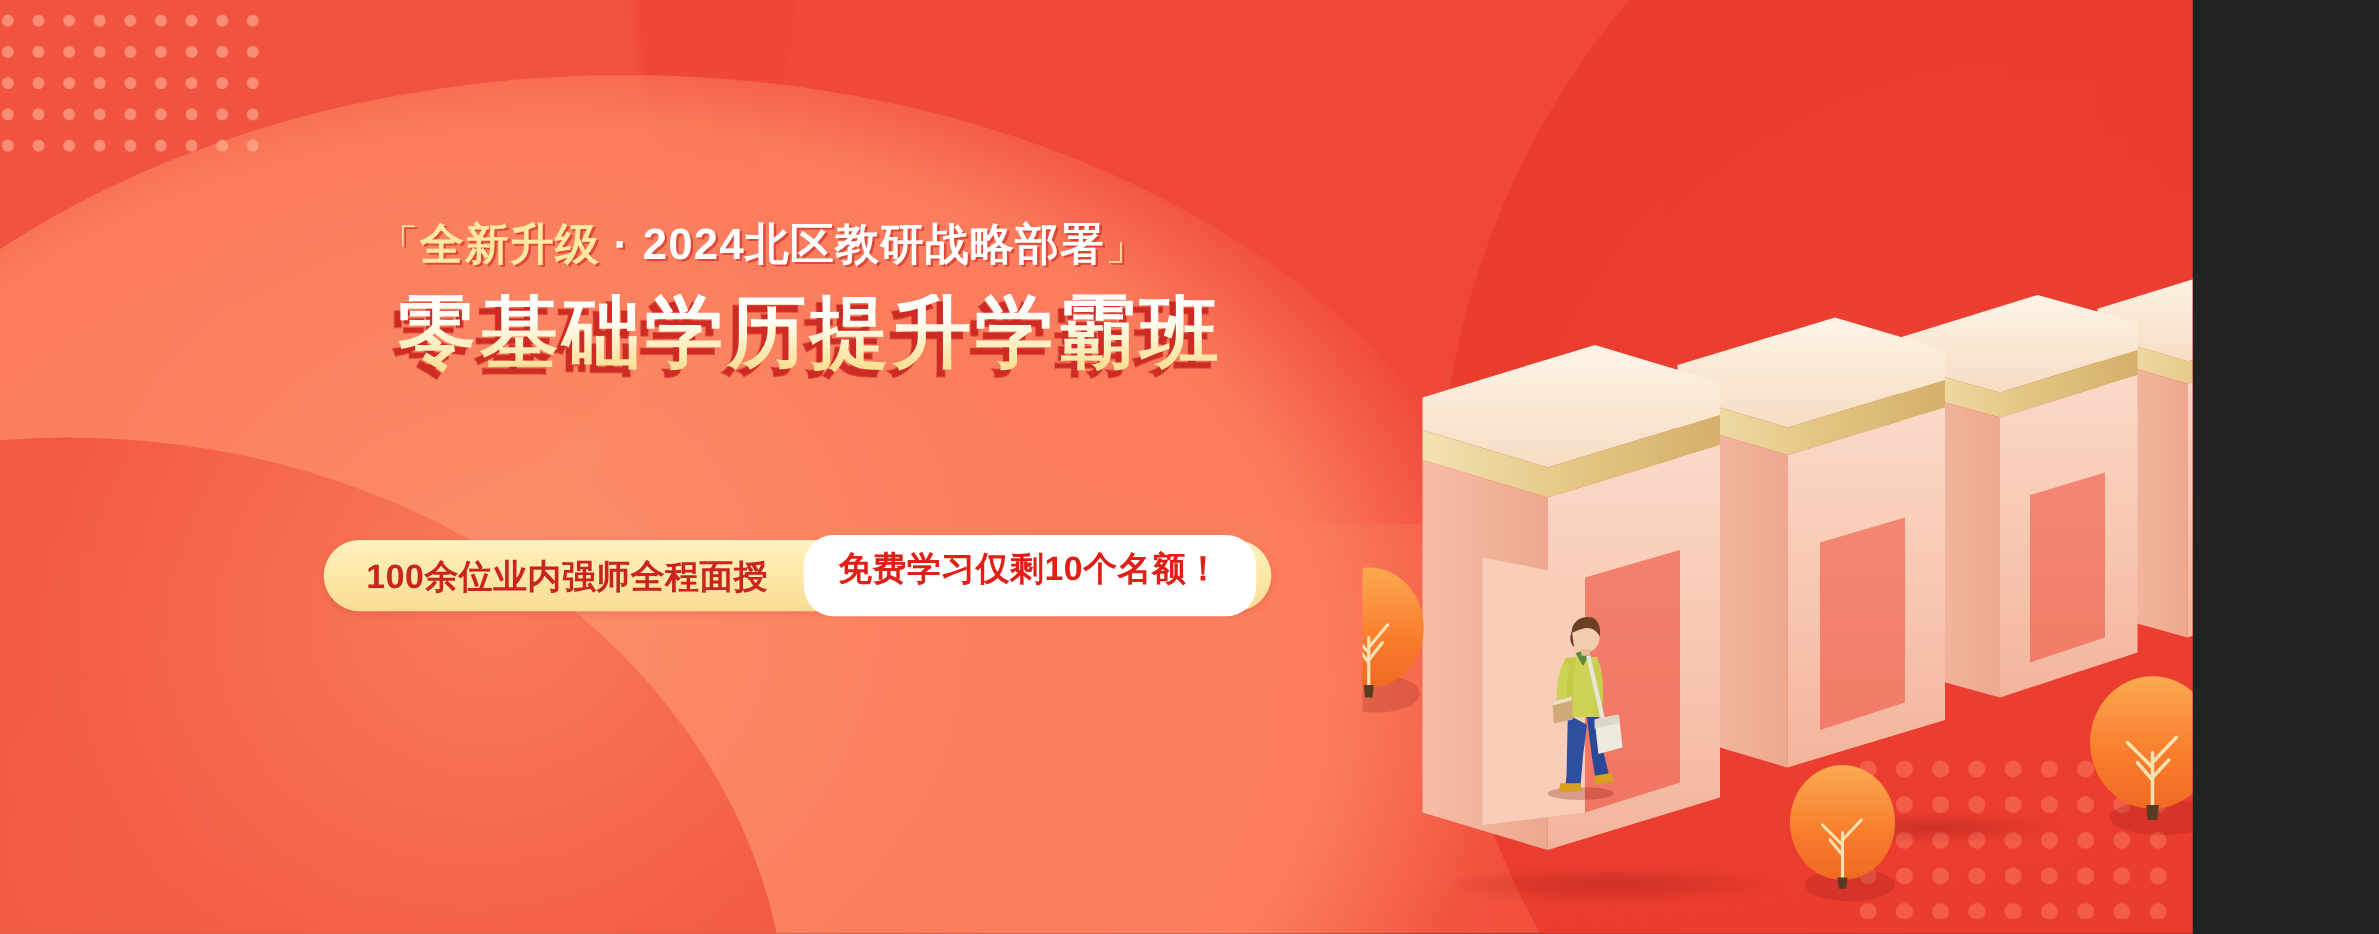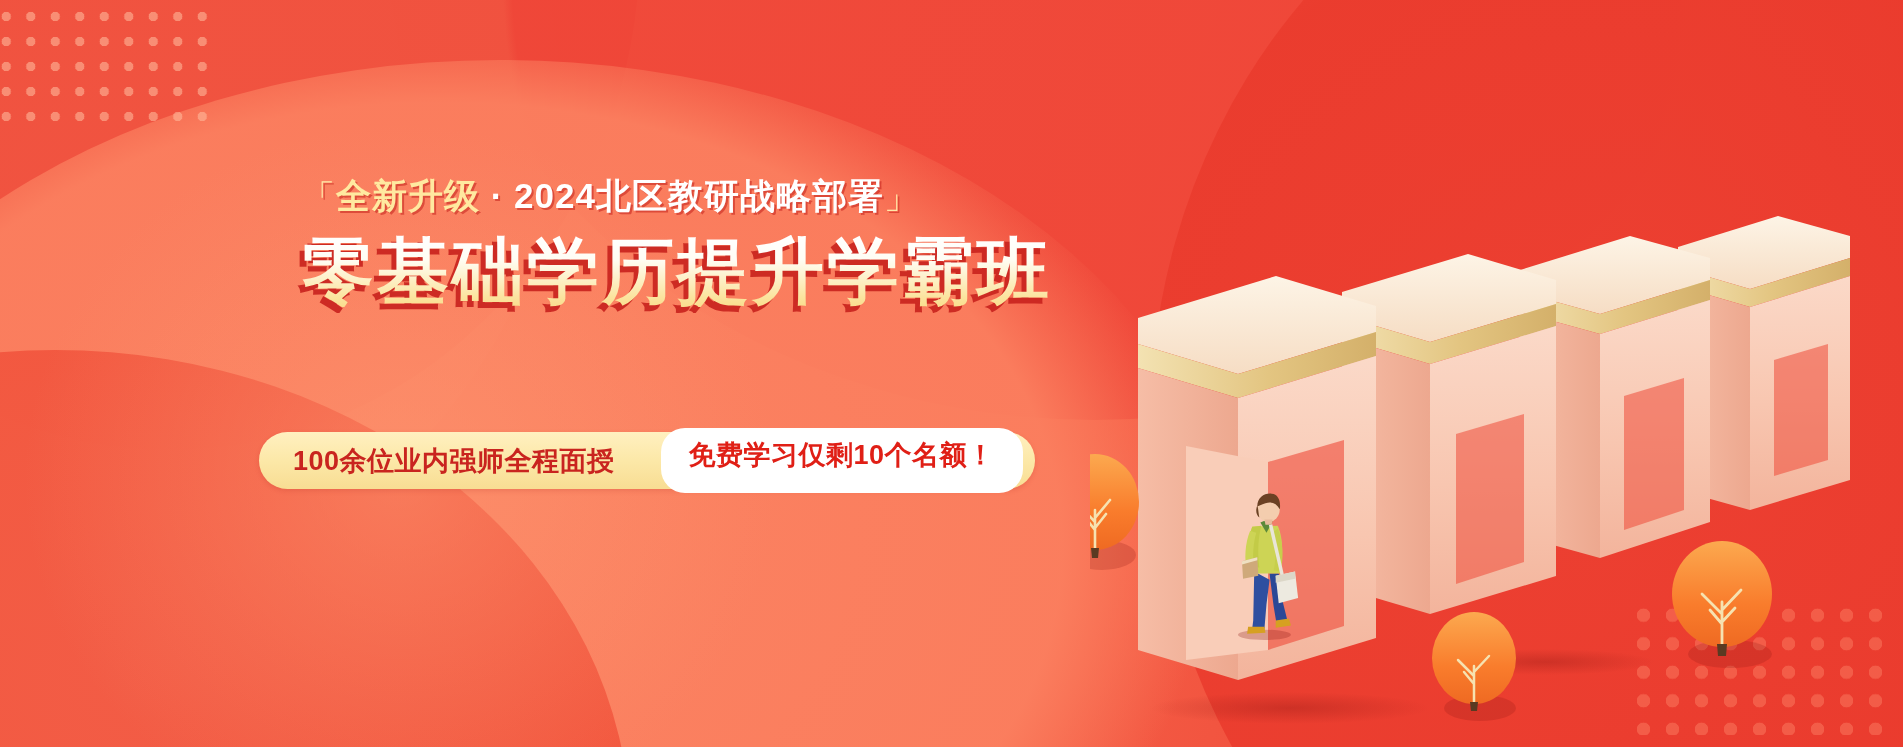--- a/index.html
+++ b/index.html
@@ -1,18 +1,18 @@
 <!DOCTYPE html>
 <html><head>
 <meta charset="utf-8">
 <style>
   html,body{margin:0;padding:0;background:#222;}
   .banner{
     position:relative;
-    width:1903px;
+    width:1754px;
     height:747px;
     overflow:hidden;
     font-family:"Liberation Sans","DejaVu Sans",sans-serif;
     background:linear-gradient(110deg,#fa7a5a 0%,#fb7d5b 18%,#f96b4f 42%,#f25540 68%,#ed4033 88%,#ea3a2e 100%);
   }
 
   
   .bg-layer{position:absolute;inset:0;overflow:hidden;}
   .blob{position:absolute;border-radius:50%;}
 
@@ -83,46 +83,45 @@
     line-height:1;
     white-space:nowrap;
     margin:0 0 22px 0;
     text-shadow:2px 2px 0 rgba(196,32,28,.55);
   }
   .subtitle .brk{color:#ffe9a8;font-weight:400;font-size:33px;}
   .sub-hi{color:#ffe9a0;}
   .sub-wt{color:#ffffff;}
 
   .headline{
-    font-size:72px;
+    font-size:63px;
     font-weight:900;
     line-height:1;
     letter-spacing:3px;
     white-space:nowrap;
-    margin:0;
+    margin:16px;
     background:linear-gradient(180deg,#ffffff 0%,#fffdf4 34%,#fdf0c6 62%,#fbe39c 88%,#f9dd8e 100%);
     -webkit-background-clip:text;
     background-clip:text;
     color:transparent;
     -webkit-text-fill-color:transparent;
     filter:drop-shadow(-5px 6px 0 rgba(201,36,30,.92));
   }
 
   .pill{
     position:absolute;
     left:259px;top:432px;
     height:57px;
     display:flex;
     align-items:center;
     background:linear-gradient(180deg,#fff0c0 0%,#fce8a8 50%,#f8dd93 100%);
     border-radius:29px;
     padding:0 10px 0 0;
     box-shadow:0 2px 5px rgba(170,30,25,.16);
     white-space:nowrap;
-    gap:18px;
   }
   .pill-left{
     color:#c9241f;
     font-size:27px;
     font-weight:700;
     letter-spacing:.5px;
     padding:0 26px 0 34px;
   }
   .pill-right{
     background:#ffffff;

